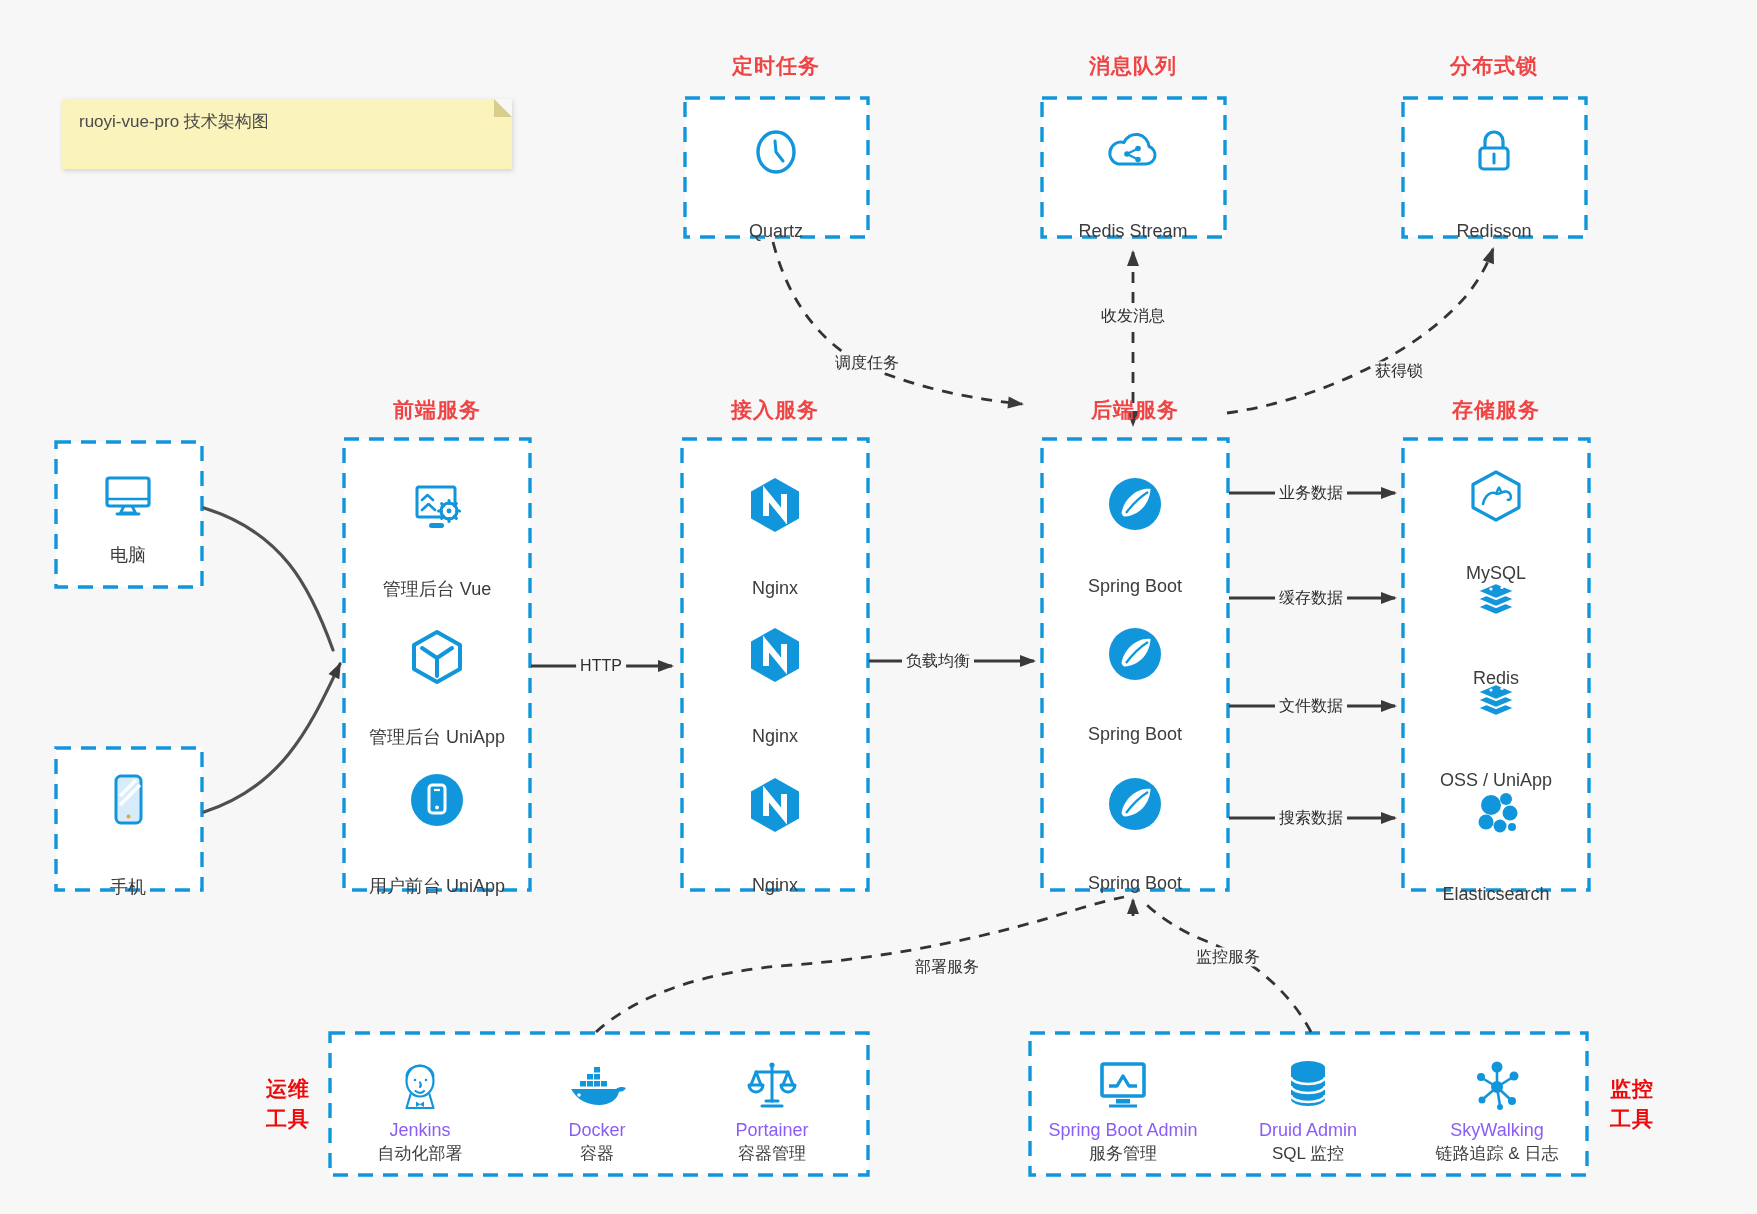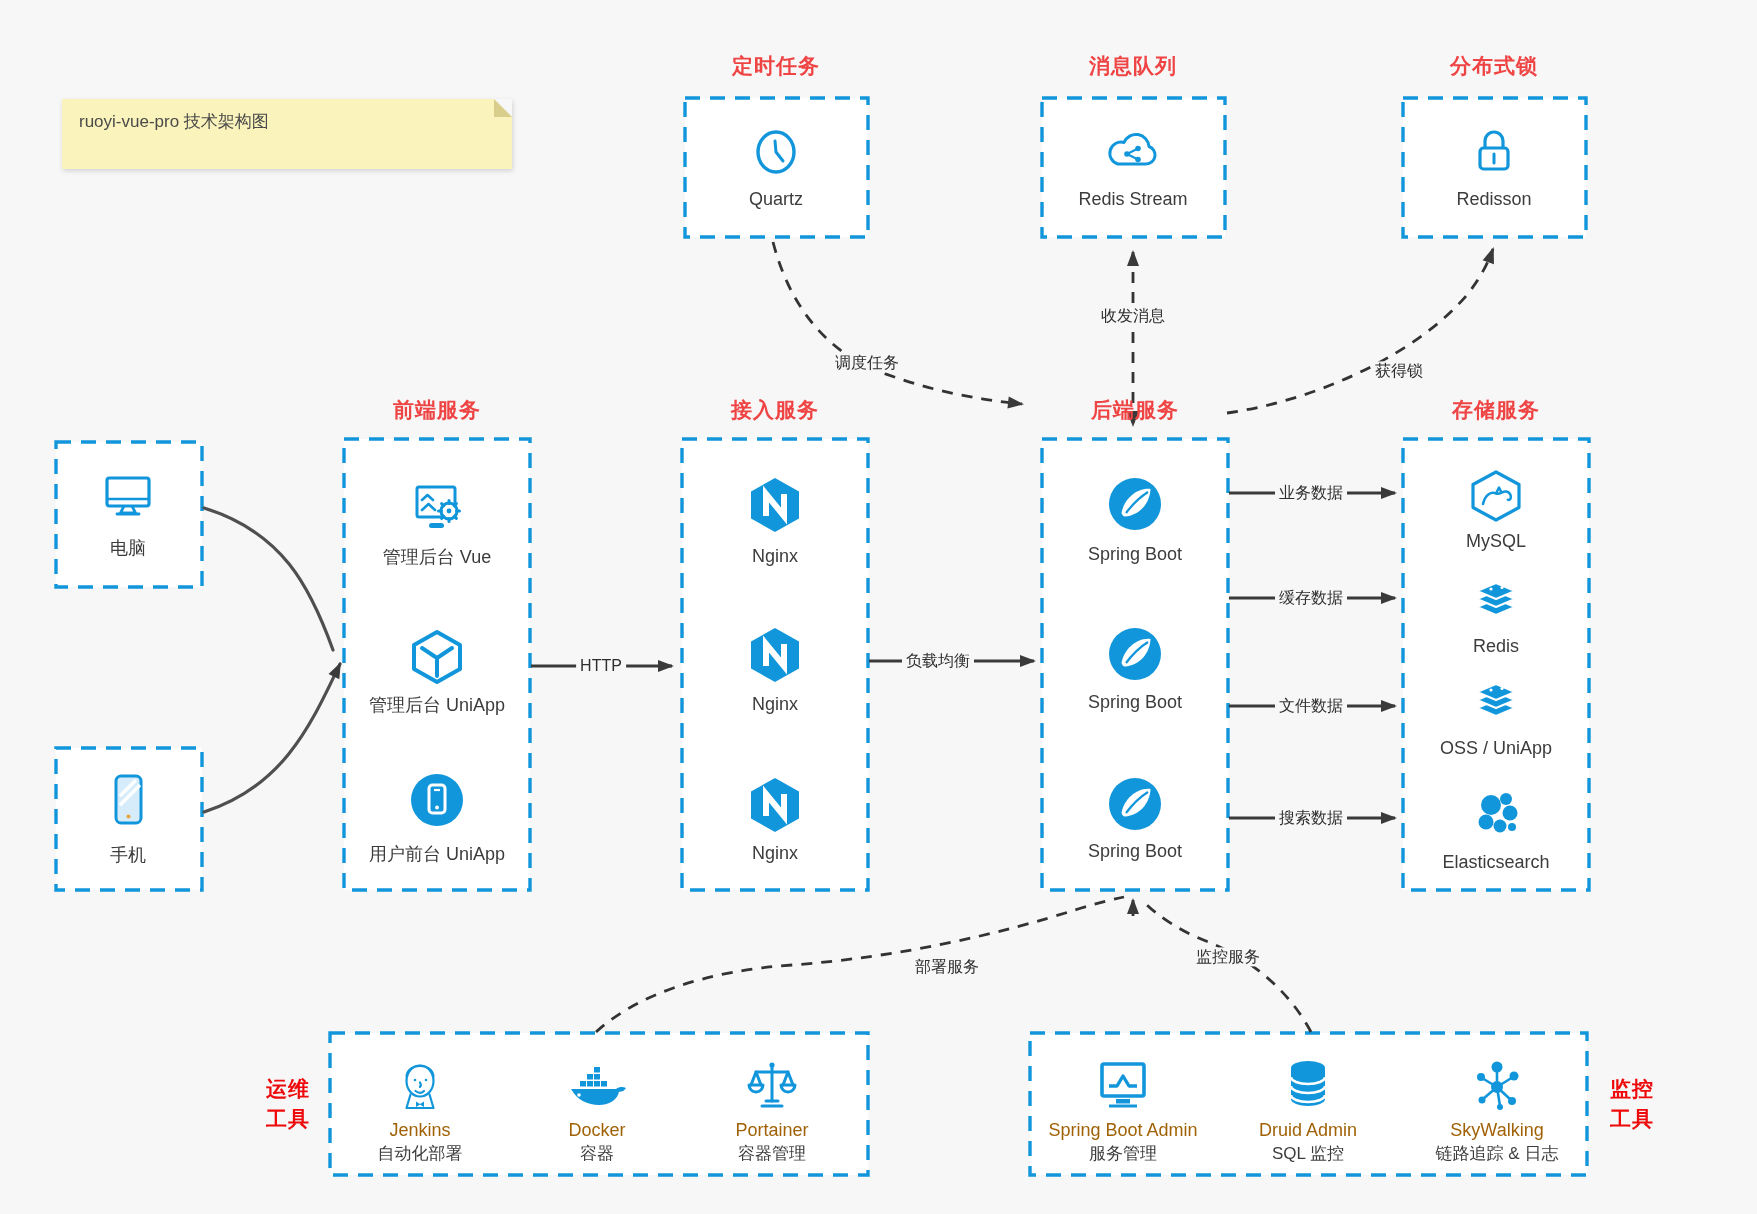--- a/index.html
+++ b/index.html
@@ -1,22 +1,22 @@
 <!DOCTYPE html>
 <html><head>
 <meta charset="utf-8">
 <style>
   html,body{margin:0;padding:0;background:#f7f7f8;font-family:"Liberation Sans","DejaVu Sans",sans-serif;}
   #canvas{position:relative;width:1757px;height:1214px;background:#f7f7f8;overflow:hidden;}
   .layer{position:absolute;left:0;top:0;}
   .node{position:absolute;transform:translate(-50%,-50%);white-space:nowrap;}
   .icon svg{display:block;}
   .gtitle{color:#ef4444;font-weight:bold;font-size:21px;letter-spacing:1px;}
-  .lbl{font-size:18px;color:#3c3c3c;text-align:center;}
-  .toolname{font-size:18px;color:#a16207;}
+  .lbl{font-size:18px;color:#3c3c3c;text-align:center;margin-top:32px;}
+  .toolname{font-size:18px;color:#8b5cf6;}
   .tooldesc{font-size:17px;color:#3c3c3c;}
   .alabel{font-size:16px;color:#2e2e2e;background:#f7f7f8;padding:0 4px;line-height:1.2;}
   .sidelabel{color:#ee0a0a;font-weight:bold;font-size:21px;line-height:1.45;text-align:left;letter-spacing:1px;}
   .note{position:absolute;left:62px;top:99px;width:450px;height:70px;background:#faf3bb;box-shadow:1px 2px 5px rgba(0,0,0,0.15);}
   .note-cut{position:absolute;right:0;top:0;width:0;height:0;border-top:18px solid #f7f7f8;border-left:18px solid transparent;}
   .note-fold{position:absolute;right:0;top:0;}
   .note-text{padding:9px 0 0 17px;font-size:17px;color:#4a4a4a;line-height:1.6;}
   .note-text div{white-space:nowrap;}
 </style>
 </head>
@@ -117,21 +117,21 @@
   <div class="node lbl" style="left:1494px;top:199px">Redisson</div>
 
   <div class="node icon" style="left:128px;top:497px">
     <svg width="56" height="48" viewBox="0 0 56 48">
       <rect x="7" y="5" width="42" height="28" rx="2.5" fill="none" stroke="#1296db" stroke-width="3.2"></rect>
       <line x1="7" y1="26" x2="49" y2="26" stroke="#1296db" stroke-width="2.6"></line>
       <path d="M24 33 l-3.5 7 h15 l-3.5 -7" fill="none" stroke="#1296db" stroke-width="2.8" stroke-linejoin="round"></path>
       <line x1="17" y1="41" x2="39" y2="41" stroke="#1296db" stroke-width="2.8" stroke-linecap="round"></line>
     </svg>
   </div>
-  <div class="node lbl" style="left:128px;top:548px">电脑</div>
+  <div class="node lbl" style="left:128px;top:523px">电脑</div>
 
   <div class="node icon" style="left:128px;top:800px">
     <svg width="38" height="56" viewBox="0 0 38 56">
       <rect x="7" y="4" width="25" height="47" rx="5" fill="#d6ecfa" stroke="#1296db" stroke-width="3"></rect>
       <path d="M11 24 L27 8 M11 33 L31 13" stroke="#ffffff" stroke-width="3.4" opacity="0.95"></path>
       <circle cx="19.5" cy="44.5" r="2" fill="#e8a33d"></circle>
     </svg>
   </div>
   <div class="node lbl" style="left:128px;top:855px">手机</div>
 

